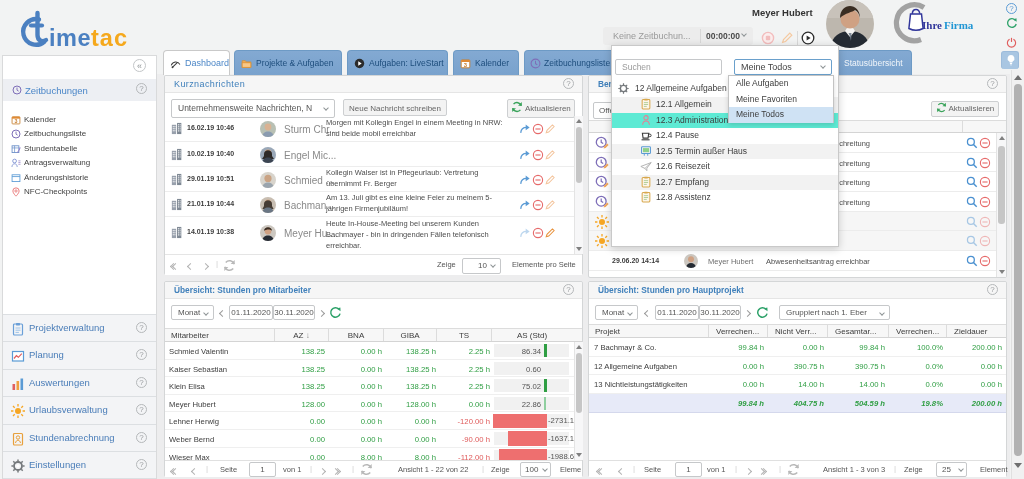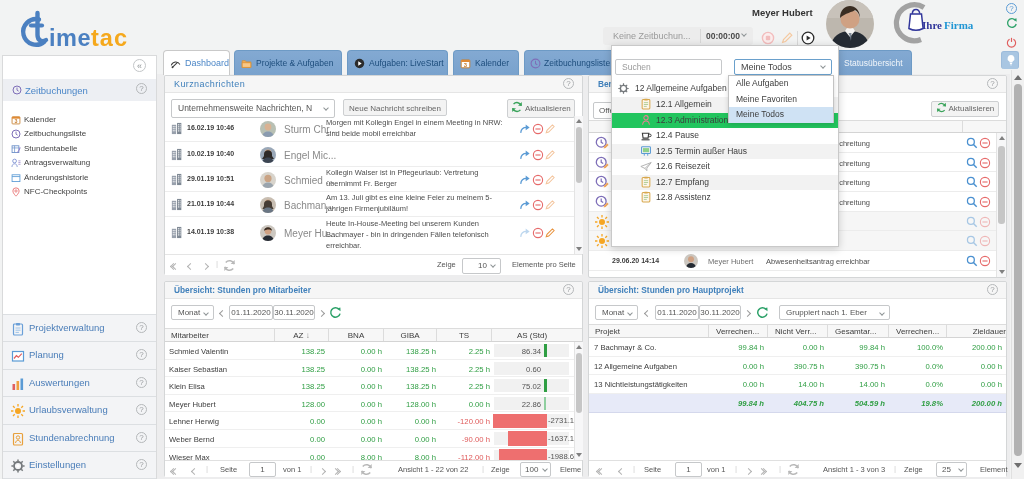--- a/index.html
+++ b/index.html
@@ -816,21 +816,21 @@
       <use href="#ref1"></use>
     </svg>
   <div class="sel" style="left:190px;top:23px;width:111px;height:15px;line-height:13px;padding-left:6px">Gruppiert nach 1. Eber<span class="cv" style="right:5px;top:5px"></span></div>
 
   <div class="thead" style="left:0;top:42px;width:417px;height:14px">
     <div class="thc" style="left:0;width:120px;text-align:left;padding-left:6px">Projekt</div>
     <div class="thc" style="left:120px;width:59px;text-align:left;padding-left:7px">Verrechen...</div>
     <div class="thc" style="left:179px;width:60px;text-align:left;padding-left:7px">Nicht Verr...</div>
     <div class="thc" style="left:239px;width:61px;text-align:left;padding-left:7px">Gesamtar...</div>
     <div class="thc" style="left:300px;width:58px;text-align:left;padding-left:7px">Verrechen...</div>
-    <div class="thc" style="left:358px;width:59px;border-right:none;text-align:right;padding-left:7px">Zieldauer</div>
+    <div class="thc" style="left:358px;width:59px;border-right:none;text-align:left;padding-left:7px">Zieldauer</div>
   </div>
   <div class="a" style="left:0;top:56px;width:417px">
     <div class="prow" style="height:18.7px">
       <span class="a" style="left:5px;top:5px;color:#3c3c3c">7 Bachmayr &amp; Co.</span>
       <span class="ec grn" style="left:120px;top:5px;width:55px">99.84 h</span>
         <span class="ec grn" style="left:179px;top:5px;width:56px">0.00 h</span>
         <span class="ec grn" style="left:239px;top:5px;width:57px">99.84 h</span>
         <span class="ec grn" style="left:300px;top:5px;width:54px">100.0%</span>
         <span class="ec grn" style="left:358px;top:5px;width:55px">200.00 h</span>
     </div>
@@ -891,21 +891,21 @@
           <use href="#gear"></use>
         </svg>
       <span class="a" style="left:23px;top:2px;font-size:8.5px;color:#3c3c3c">12 Allgemeine Aufgaben</span>
     </div>
     <div style="position:relative;height:15.5px;background:#f2f2f2">
       <svg class="ico" style="left:28px;top:1px" width="12" height="12">
           <use href="#note"></use>
         </svg>
       <span class="a" style="left:44px;top:2px;font-size:8.5px;color:#3c3c3c">12.1 Allgemein</span>
     </div>
-    <div style="position:relative;height:15.5px;background:#22c55e">
+    <div style="position:relative;height:15.5px;background:#5eead4">
       <svg class="ico" style="left:28px;top:1px" width="12" height="12">
           <use href="#pers2"></use>
         </svg>
       <span class="a" style="left:44px;top:2px;font-size:8.5px;color:#3c3c3c">12.3 Administration</span>
     </div>
     <div style="position:relative;height:15.5px">
       <svg class="ico" style="left:28px;top:1px" width="12" height="12">
           <use href="#cup"></use>
         </svg>
       <span class="a" style="left:44px;top:2px;font-size:8.5px;color:#3c3c3c">12.4 Pause</span>

